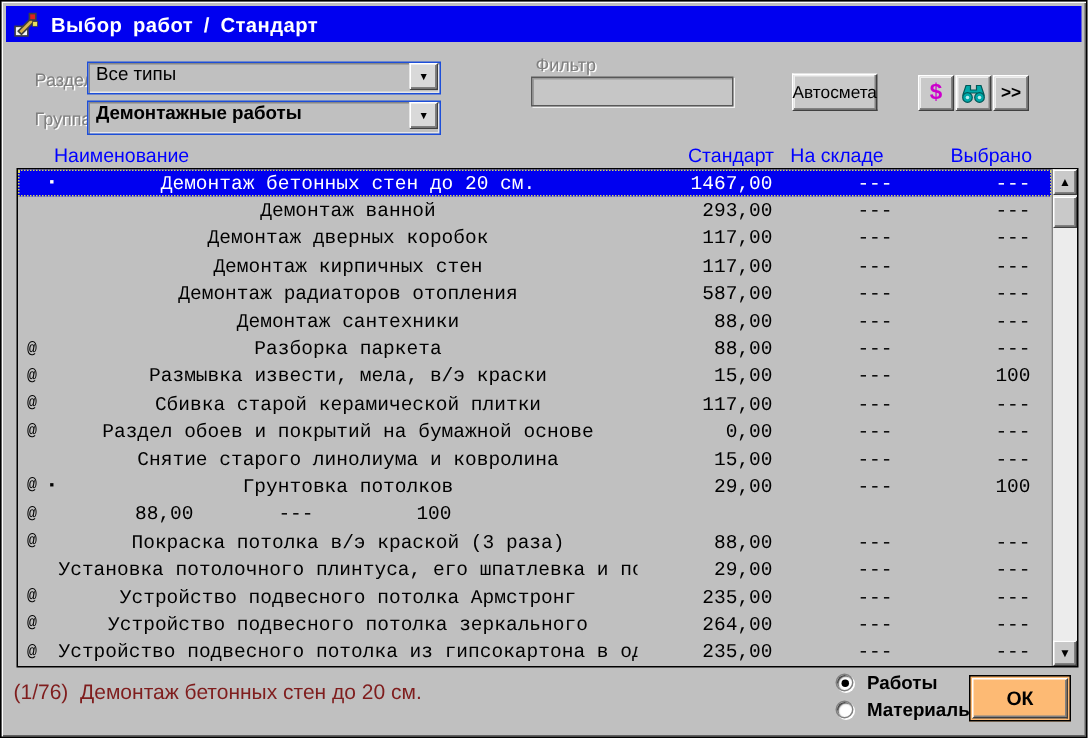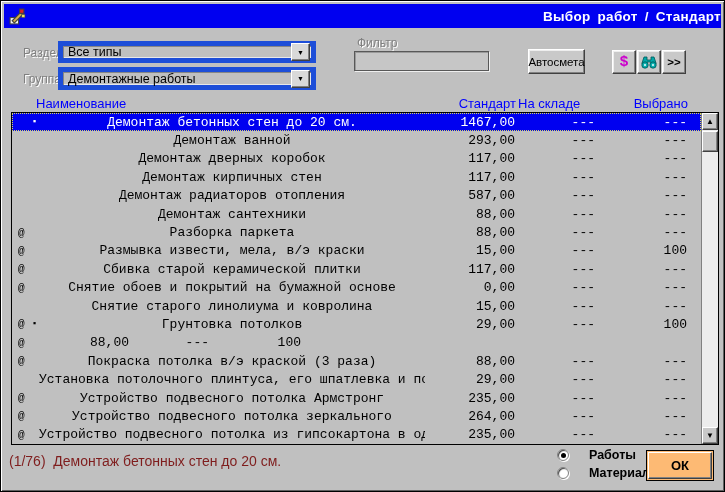--- a/index.html
+++ b/index.html
@@ -8,35 +8,35 @@
     position:relative; width:725px; height:492px;
     background:#c0c0c0;
     border:1px solid #000;
     box-shadow: inset 1px 1px 0 #fff, inset -1px -1px 0 #606060;
     font-family:"Liberation Sans", sans-serif;
     overflow:hidden;
   }
   
   .titlebar {
     position:absolute; left:3px; top:3px; right:3px; height:24px;
-    background:#0000f0; display:flex; align-items:center; padding-left:5px;justify-content:space-between;
+    background:#0000f0; display:flex; align-items:center; padding-left:5px;
   }
   .titlebar .app-icon { width:17px; height:17px; margin-right:8px; }
   .titlebar .title { color:#fff; font-weight:bold; font-size:13.5px; word-spacing:3px; letter-spacing:.3px; }
   
   .dimlabel { position:absolute; color:#808080; font-size:12px;
               text-shadow:1px 1px 0 #ffffff; }
   .combo {
-    position:absolute; height:22px; width:258px; background:#c0c0c0;
-    border:5px solid #1d4ed8; box-shadow:inset 1px 1px 0 #868686, inset -1px -1px 0 #e8e8e8;
-    display:flex; align-items:center;
+    position:absolute; height:22px; width:236px; background:#c0c0c0;
+    border:1px solid #1d4ed8; box-shadow:inset 1px 1px 0 #868686, inset -1px -1px 0 #e8e8e8;
+    display:flex; align-items:flex-start;
   }
   .combo .combo-text { flex:1; font-size:12.5px; padding-left:5px; color:#000;
                        white-space:nowrap; overflow:hidden; }
-  .combo.bold .combo-text { font-weight:normal; }
+  .combo.bold .combo-text { font-weight:bold; }
   .drop-btn {
     width:19px; height:18px; margin-right:1px; background:#d9d9d9;
     border:1px solid #404040; border-top-color:#fff; border-left-color:#fff;
     box-shadow:inset -1px -1px 0 #808080;
     display:flex; align-items:center; justify-content:center;
     font-size:7px; color:#000; cursor:default;
   }
   .field {
     position:absolute; background:#c6c6c6;
     border:1px solid #585858; box-shadow:inset 1px 1px 0 #9a9a9a, 1px 1px 0 #efefef;
@@ -66,21 +66,21 @@
     display:flex; align-items:center; justify-content:center;
     font-weight:bold; font-size:13px;
   }
   
   .tbl-header {
     position:absolute; left:10px; top:95px; width:708px; height:15px;
     display:flex; color:#0000ff; font-size:13px;
   }
   .tbl-header .h-name { flex:1; padding-left:25px; }
   .h-std   { width:92px; text-align:right; padding-right:2px; }
-  .h-stock { width:88px; text-align:left; padding-right:8px; }
+  .h-stock { width:88px; text-align:center; padding-right:8px; }
   .h-sel   { width:96px; text-align:right; padding-right:14px; }
   .tbl-header .spacer { width:17px; }
   .listbox {
     position:absolute; left:10px; top:111px; width:708px; height:333px;
     border:1px solid #000; background:#c0c0c0; display:flex;
   }
   .rows { flex:1; display:flex; flex-direction:column; overflow:hidden; }
   .row {
     height:18.4px; display:flex; align-items:center;
     font-family:"Liberation Mono", monospace; font-size:13px; color:#000000;
@@ -110,21 +110,21 @@
     height:21px; background:#c9c9c9; margin-top:1px;
     border:1px solid #404040; border-top-color:#fff; border-left-color:#fff;
     box-shadow:inset -1px -1px 0 #818181;
   }
   .sb-track { flex:1; }
   
   .status {
     position:absolute; left:8px; top:452px; color:#7f1d1d; font-size:14px;
     white-space:pre;
   }
-  .radio-line { position:absolute; display:flex; align-items:center; gap:20px;text-align:right; }
+  .radio-line { position:absolute; display:flex; align-items:center; gap:9px;text-align:right; }
   .radio-circle {
     width:12px; height:12px; border-radius:50%; background:#fff;
     border:1px solid #808080;
     box-shadow:inset 1px 1px 1px #404040, 1px 1px 0 #fff;
     display:flex; align-items:center; justify-content:center;
   }
   .radio-circle .dot { width:5px; height:5px; border-radius:50%; background:transparent; }
   .radio-line.checked .dot { background:#000; }
   .radio-label { font-size:12.5px; font-weight:bold; color:#000; }
 </style>
@@ -259,21 +259,21 @@
       <span class="c-flag">@</span>
       <span class="c-marker"></span>
       <span class="c-name">Сбивка старой керамической плитки</span>
       <span class="c-std">117,00</span>
       <span class="c-stock">---</span>
       <span class="c-sel">---</span>
     </div>
         <div class="row">
       <span class="c-flag">@</span>
       <span class="c-marker"></span>
-      <span class="c-name">Снятие обоев и покрытий на бумажной основе</span>
+      <span class="c-name">Раздел обоев и покрытий на бумажной основе</span>
       <span class="c-std">0,00</span>
       <span class="c-stock">---</span>
       <span class="c-sel">---</span>
     </div>
         <div class="row">
       <span class="c-flag"></span>
       <span class="c-marker"></span>
       <span class="c-name">Снятие старого линолиума и ковролина</span>
       <span class="c-std">15,00</span>
       <span class="c-stock">---</span>

